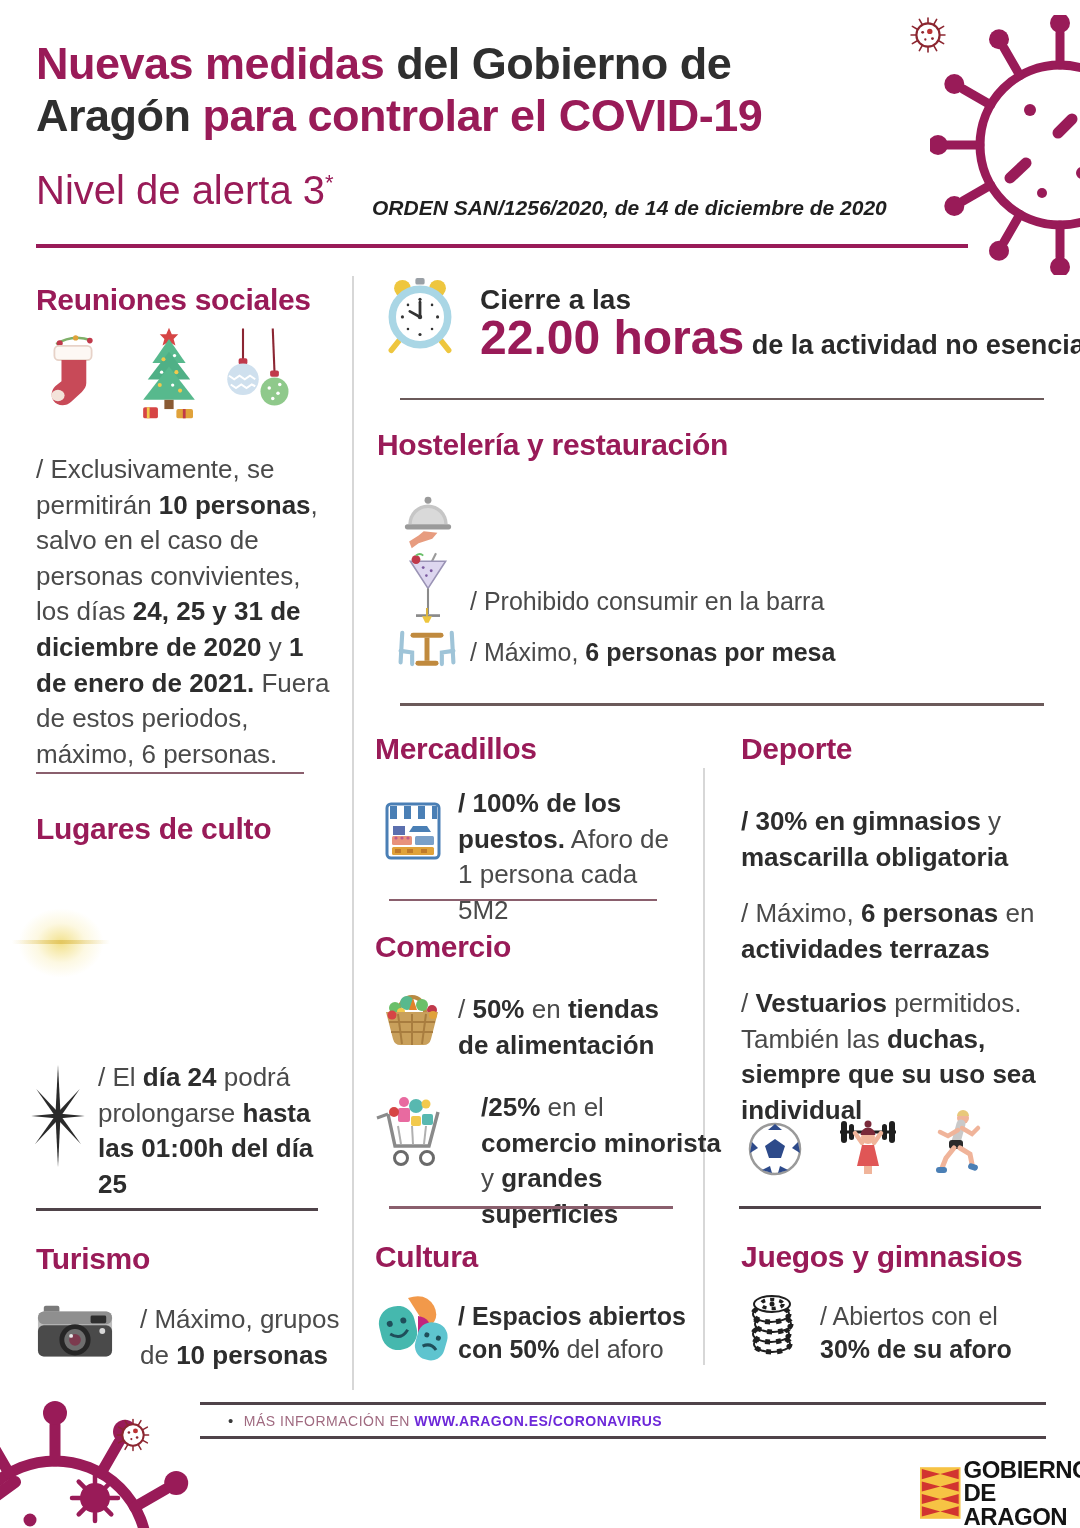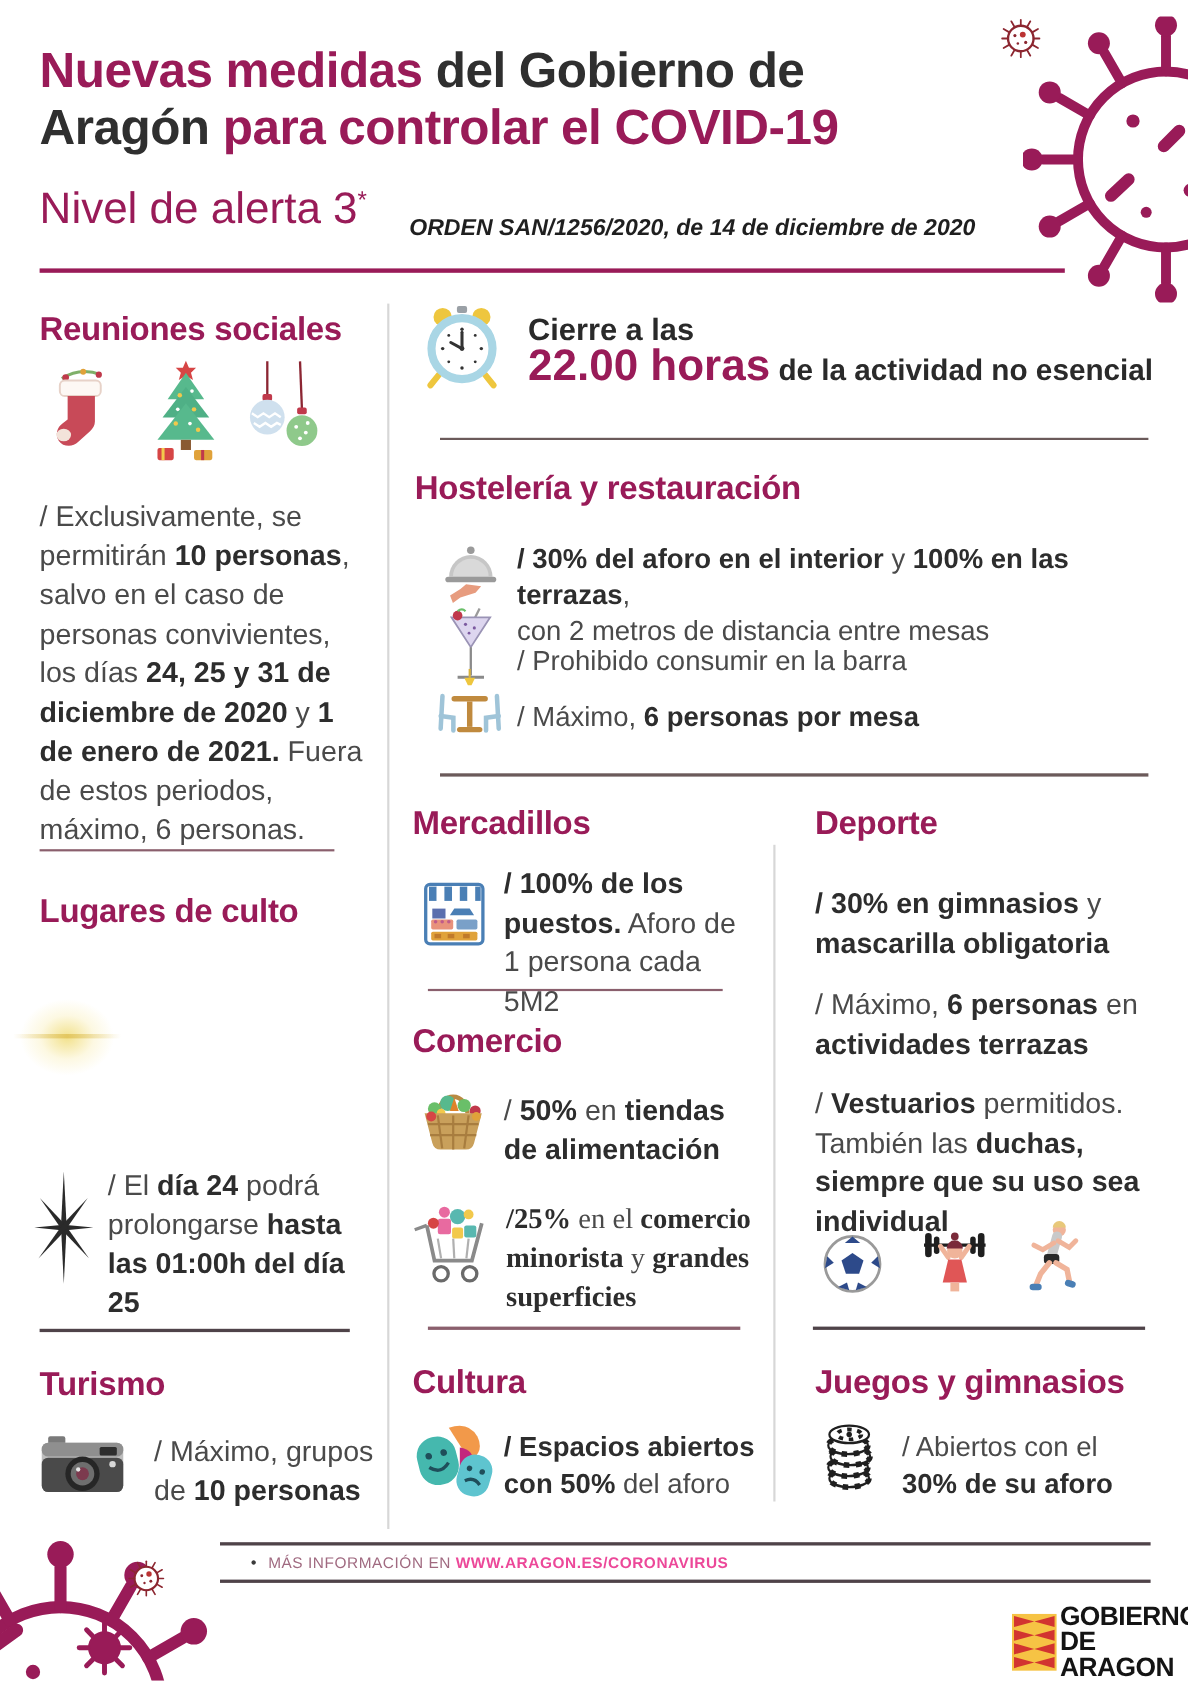--- a/index.html
+++ b/index.html
@@ -16,28 +16,28 @@
   .order { font-size:21px; font-style:italic; font-weight:700; color:#1f1f1f; }
   .sec-title { font-size:30px; font-weight:700; color:#991b58; letter-spacing:-0.3px; }
   .body26 { font-size:26px; line-height:1.37; color:#4a4a4a; white-space:pre-line; }
   .body25 { font-size:25px; line-height:1.32; color:#4a4a4a; white-space:pre-line; }
   .rule-accent { background:#991b58; }
   .rule-mid { background:#6b5a5a; }
   .rule-rose { background:#8a5f6d; }
   .rule-dark { background:#4f4349; }
   .vline { background:#d7d7d7; width:2px; }
   .banner-l1 { font-size:28px; font-weight:700; color:#2a2a2a; }
-  .banner-time { font-size:40px; font-weight:700; color:#991b58; }
+  .banner-time { font-size:48px; font-weight:700; color:#991b58; }
   .banner-l2 { font-size:27px; font-weight:700; color:#2a2a2a; }
   .glow { background:radial-gradient(ellipse at center, rgba(240,220,120,0.85) 0%, rgba(250,240,190,0.45) 40%, rgba(255,255,255,0) 70%); }
   .glow-bar { background:linear-gradient(to right, rgba(230,200,90,0) 0%, rgba(222,190,80,0.75) 50%, rgba(230,200,90,0) 100%); }
   .finfo { font-size:14px; letter-spacing:0.5px; white-space:nowrap; }
   .finfo .dot { color:#3a3a3a; font-size:15px; margin-right:10px; }
   .finfo .pre { color:#a06a80; font-weight:400; }
-  .finfo .url { color:#ec4899; font-weight:700; }
+  .finfo .url { color:#6d28d9; font-weight:700; }
   .logo { display:flex; align-items:center; gap:3px; }
   .logo-text { font-size:24px; font-weight:700; line-height:0.97; color:#141414; letter-spacing:-0.5px; }
 </style>
 </head>
 <body>
 
 <div class="page">
 
   <svg class="abs" style="left:930px; top:15px;" width="260" height="260" viewBox="0 0 260 260">
     <g stroke="#991b58" stroke-width="9" stroke-linecap="round" fill="none">
@@ -250,22 +250,20 @@
 
   <div class="abs sec-title" style="left:377px; top:428px;">Hostelería y restauración</div>
 
   <svg class="abs" style="left:398px; top:490px;" width="60" height="60" viewBox="0 0 70 70">
     <circle cx="35" cy="12" r="4" fill="#9a9a9a"></circle>
     <path d="M12,40 a23,23 0 0 1 46,0 z" fill="#c6c6c6"></path>
     <path d="M16,40 a19,19 0 0 1 38,0 z" fill="#d9d9d9"></path>
     <rect x="8" y="40" width="54" height="6" rx="3" fill="#9a9a9a"></rect>
     <path d="M30,48 L46,50 L40,57 L24,62 L16,68 L13,60 L24,53 Z" fill="#e79c7f"></path>
   </svg>
-  <div class="abs body25" style="left:470px; top:492px; width:572px;"><span class="b">/ 30% del aforo en el interior</span><span class=""> y </span><span class="b">100% en las terrazas</span><span class="">,
-con 2 metros de distancia entre mesas</span></div>
 
   <svg class="abs" style="left:404px; top:550px;" width="48" height="80" viewBox="0 0 60 96">
     <line x1="40" y1="2" x2="30" y2="22" stroke="#9a9a9a" stroke-width="2.6"></line>
     <polygon points="8,12 52,12 30,46" fill="#ddd6ef" stroke="#9a93b5" stroke-width="2"></polygon>
     <g fill="#7c5aa0">
         <circle cx="24" cy="20" r="1.8"></circle>
         <circle cx="34" cy="24" r="1.8"></circle>
         <circle cx="28" cy="30" r="1.6"></circle>
       </g>
     <circle cx="15" cy="10" r="5.5" fill="#c0394b"></circle>
@@ -370,21 +368,21 @@
     <path d="M14,24 L21,56 H55 L64,22" stroke="#8a8a8a" stroke-width="3.4" fill="none"></path>
     <g stroke="#b0b0b0" stroke-width="2">
         <line x1="24" y1="36" x2="27" y2="54"></line>
         <line x1="38" y1="36" x2="39" y2="54"></line>
         <line x1="52" y1="36" x2="50" y2="54"></line>
       </g>
     <circle cx="27" cy="68" r="6.5" fill="#fff" stroke="#6a6a6a" stroke-width="3"></circle>
     <circle cx="53" cy="68" r="6.5" fill="#fff" stroke="#6a6a6a" stroke-width="3"></circle>
   </svg>
 
-  <div class="abs body26" style="left:460px; top:1090px; width:240px;font-family:Liberation Serif, serif;"><span class="b">/25%</span><span class=""> en el </span><span class="b">comercio minorista</span><span class=""> y </span><span class="b">grandes superficies</span></div>
+  <div class="abs body26" style="left:481px; top:1090px; width:240px;"><span class="b">/25%</span><span class=""> en el </span><span class="b">comercio minorista</span><span class=""> y </span><span class="b">grandes superficies</span></div>
 
   <div class="abs rule-rose" style="left:389px; top:1206px; width:284px; height:2.5px;"></div>
 
   <div class="abs sec-title" style="left:741px; top:732px;">Deporte</div>
 
   <div class="abs body26" style="left:741px; top:804px; width:305px;"><span class="b">/ 30% en gimnasios</span><span class=""> y </span><span class="b">mascarilla obligatoria</span></div>
   <div class="abs body26" style="left:741px; top:896px; width:305px;"><span class="">/ Máximo, </span><span class="b">6 personas</span><span class=""> en </span><span class="b">actividades terrazas</span></div>
   <div class="abs body26" style="left:741px; top:986px; width:315px;"><span class="">/ </span><span class="b">Vestuarios</span><span class=""> permitidos. También las </span><span class="b">duchas, siempre que su uso sea individual</span></div>
 
   <svg class="abs" style="left:748px; top:1122px;" width="54" height="54" viewBox="0 0 54 54">

